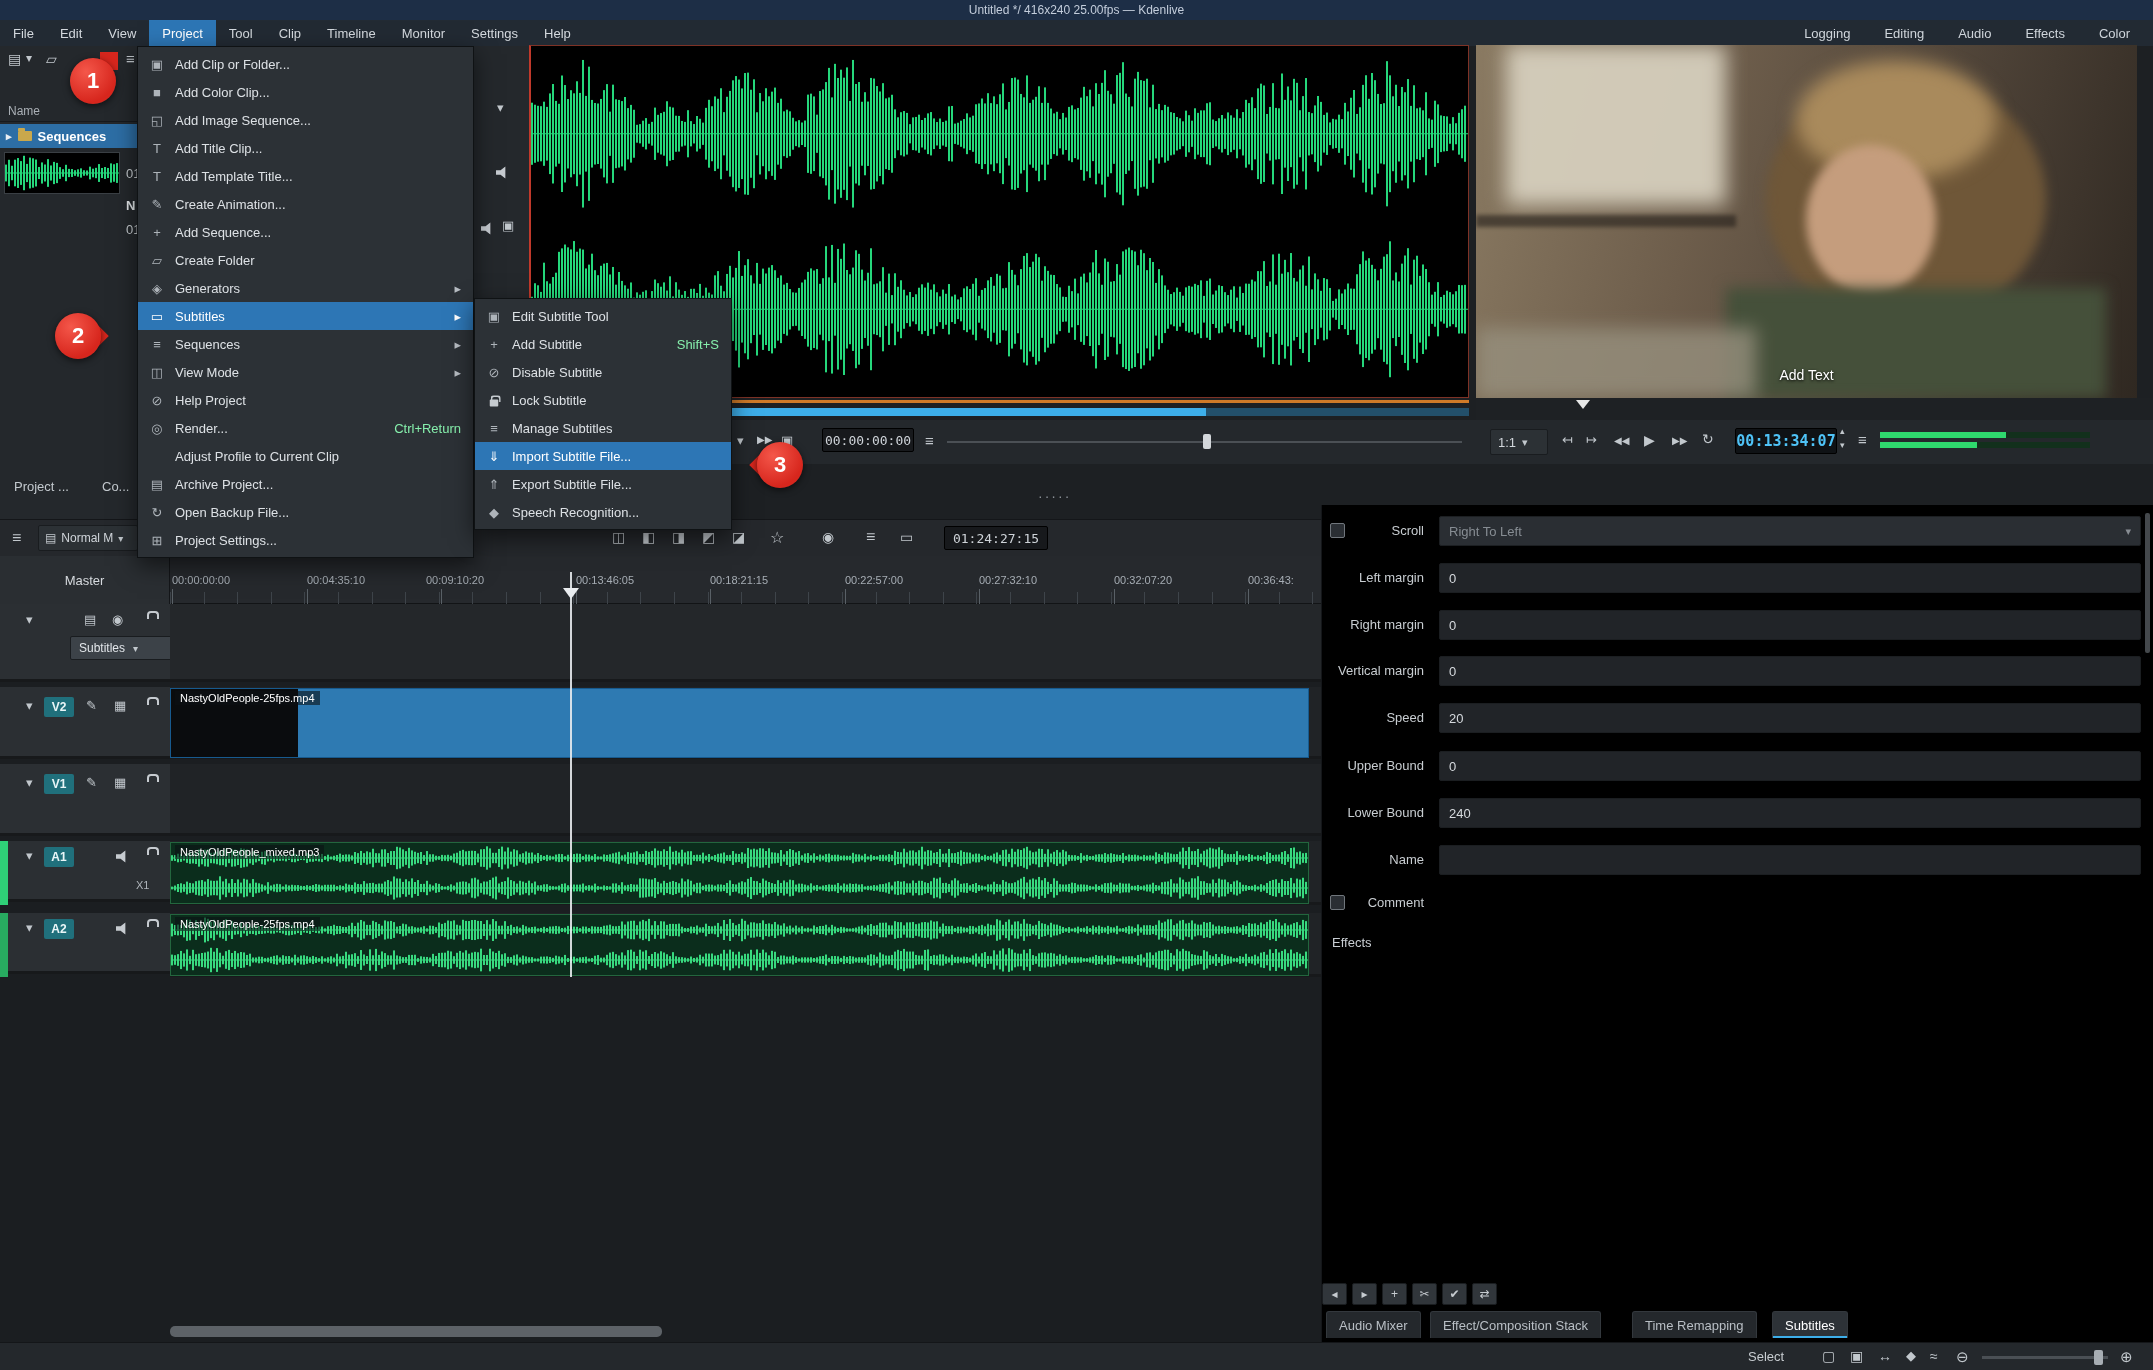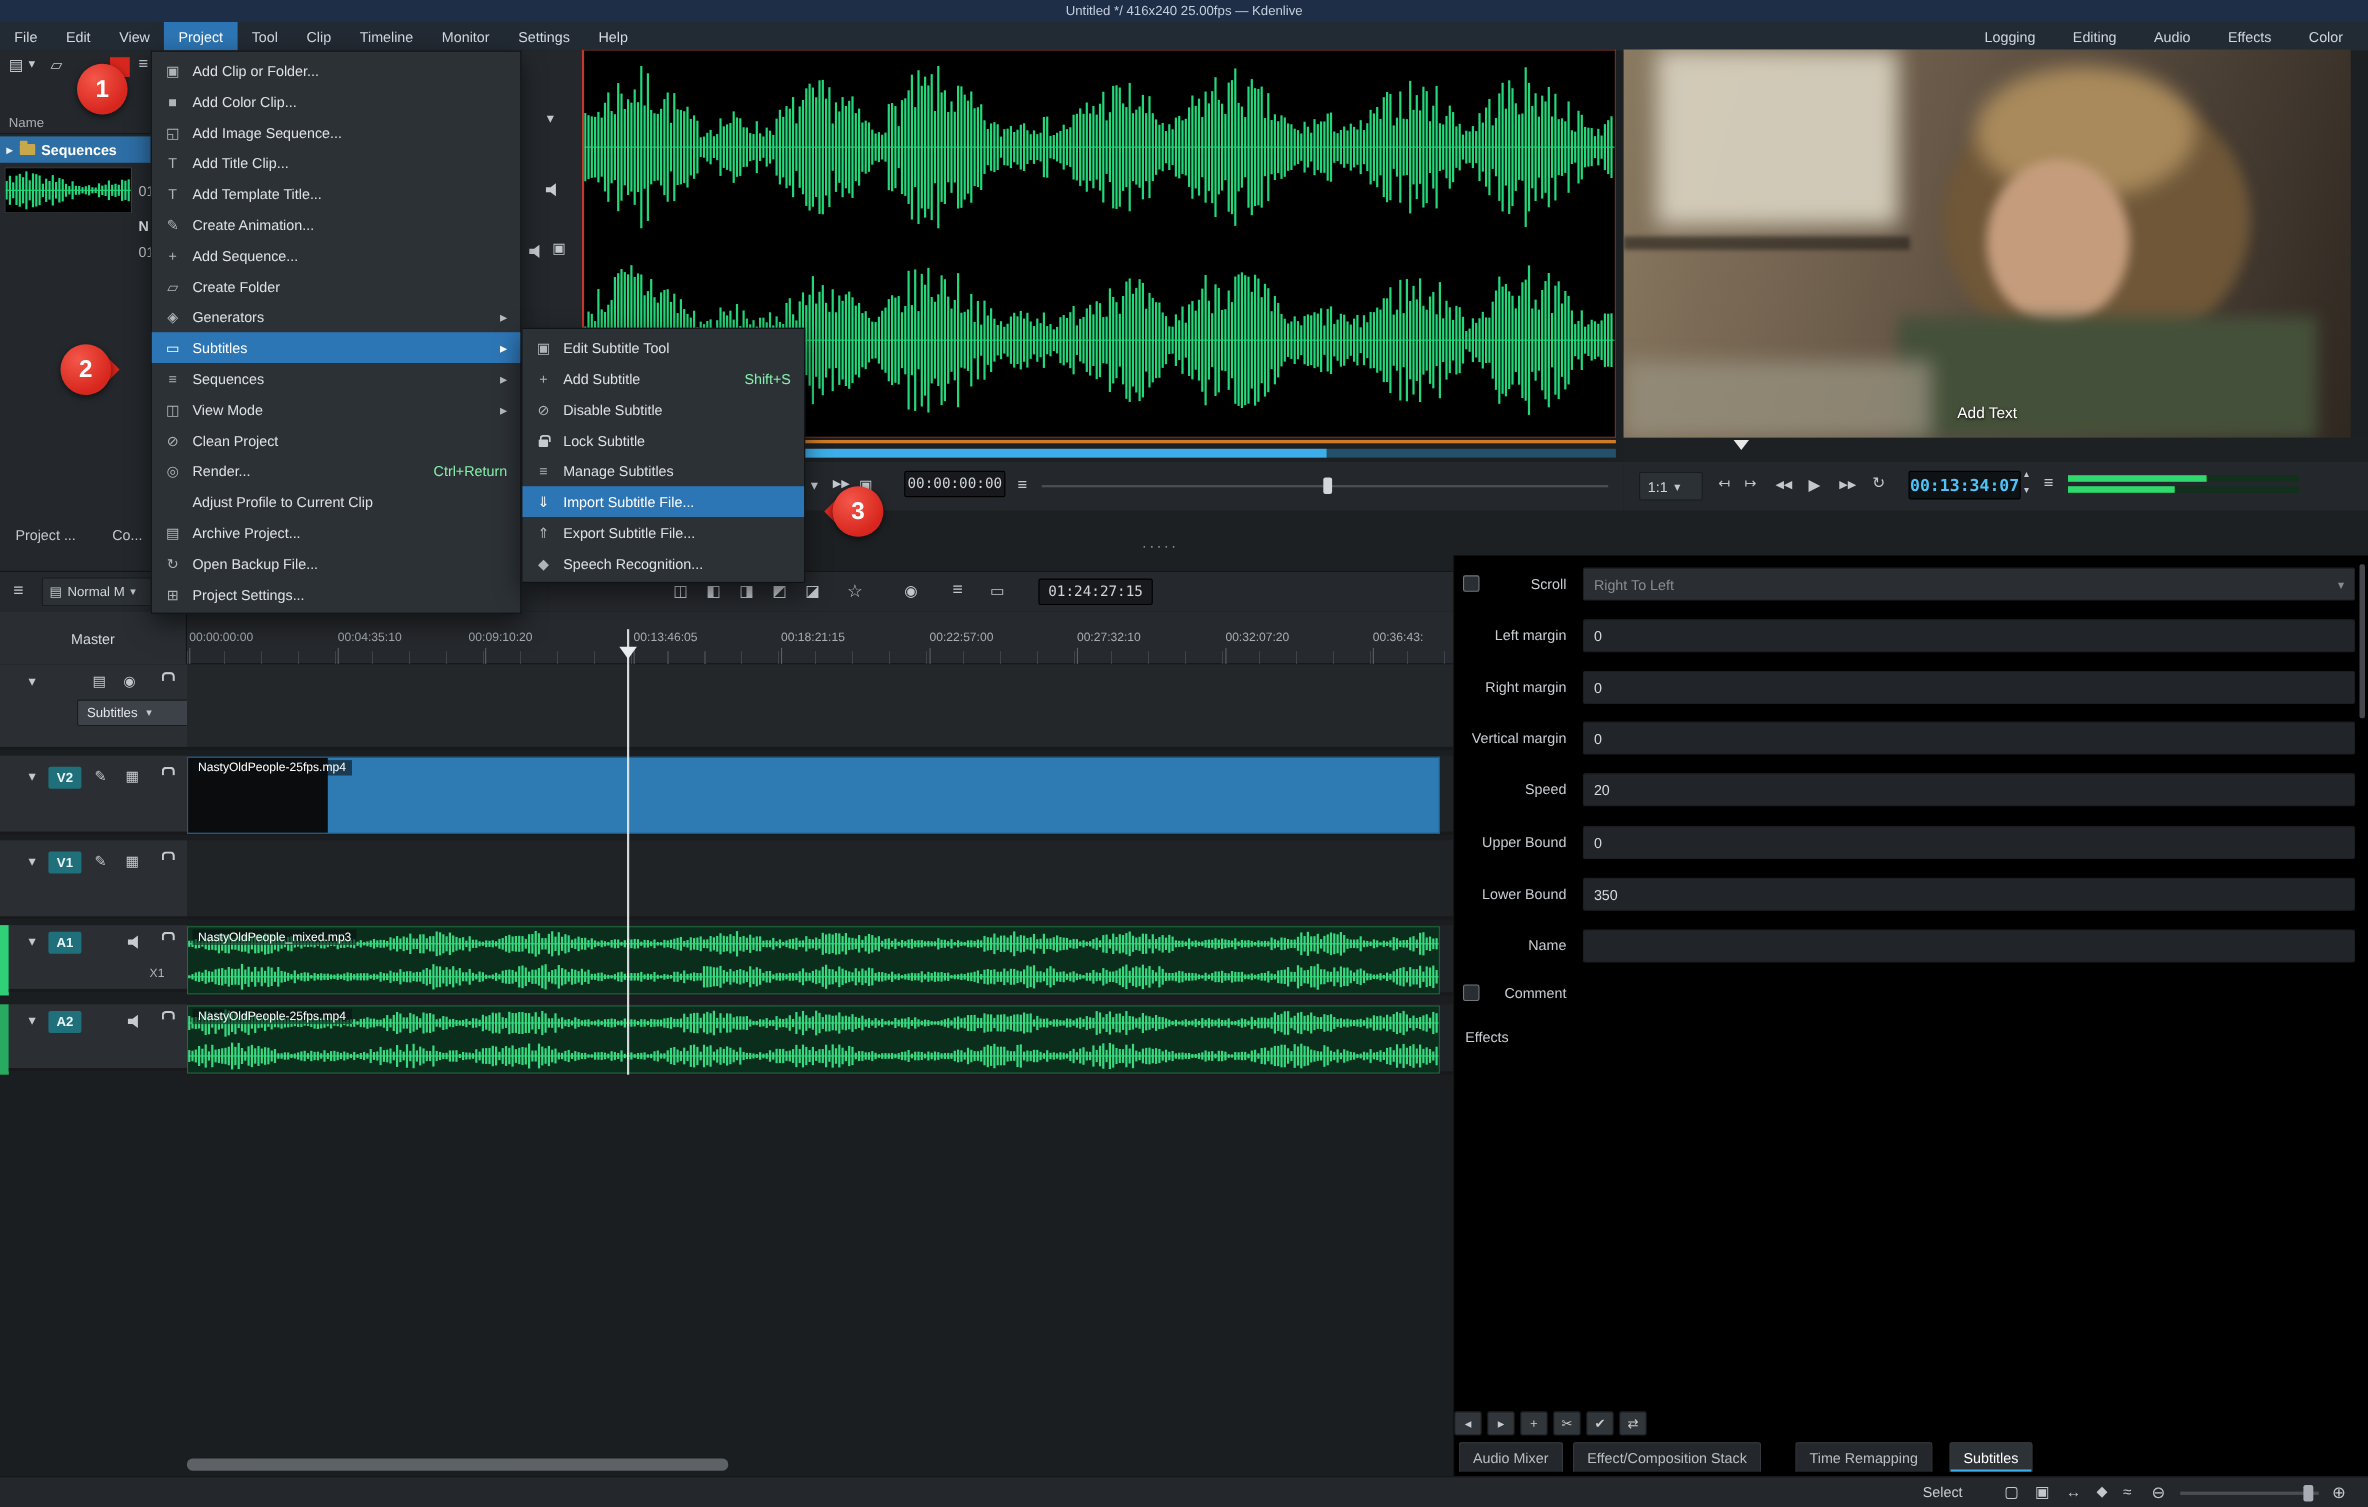--- a/index.html
+++ b/index.html
@@ -2570,21 +2570,21 @@
       <div class="pval">
           <div class="pfield">
             <span>0</span>
           </div>
         </div>
     </div>
     <div class="ab" style="left:0;top:293px;width:832px;height:30px">
       <span class="plabel" style="left:6px">Lower Bound</span>
       <div class="pval">
           <div class="pfield">
-            <span>350</span>
+            <span>240</span>
           </div>
         </div>
     </div>
     <div class="ab" style="left:0;top:340px;width:832px;height:30px">
       <span class="plabel" style="left:6px">Name</span>
       <div class="pval">
           <div class="pfield">
             <span></span>
           </div>
         </div>
@@ -2682,21 +2682,21 @@
         <span class="mlb">Sequences</span>
         <span class="mar">▸</span>
       </div>
     <div class="mi">
         <span class="mic">◫</span>
         <span class="mlb">View Mode</span>
         <span class="mar">▸</span>
       </div>
     <div class="mi">
         <span class="mic">⊘</span>
-        <span class="mlb">Clean Project</span>
+        <span class="mlb">Help Project</span>
       </div>
     <div class="mi">
         <span class="mic">◎</span>
         <span class="mlb">Render...</span>
         <span class="msc">Ctrl+Return</span>
       </div>
     <div class="mi">
         <span class="mic"></span>
         <span class="mlb">Adjust Profile to Current Clip</span>
       </div>

